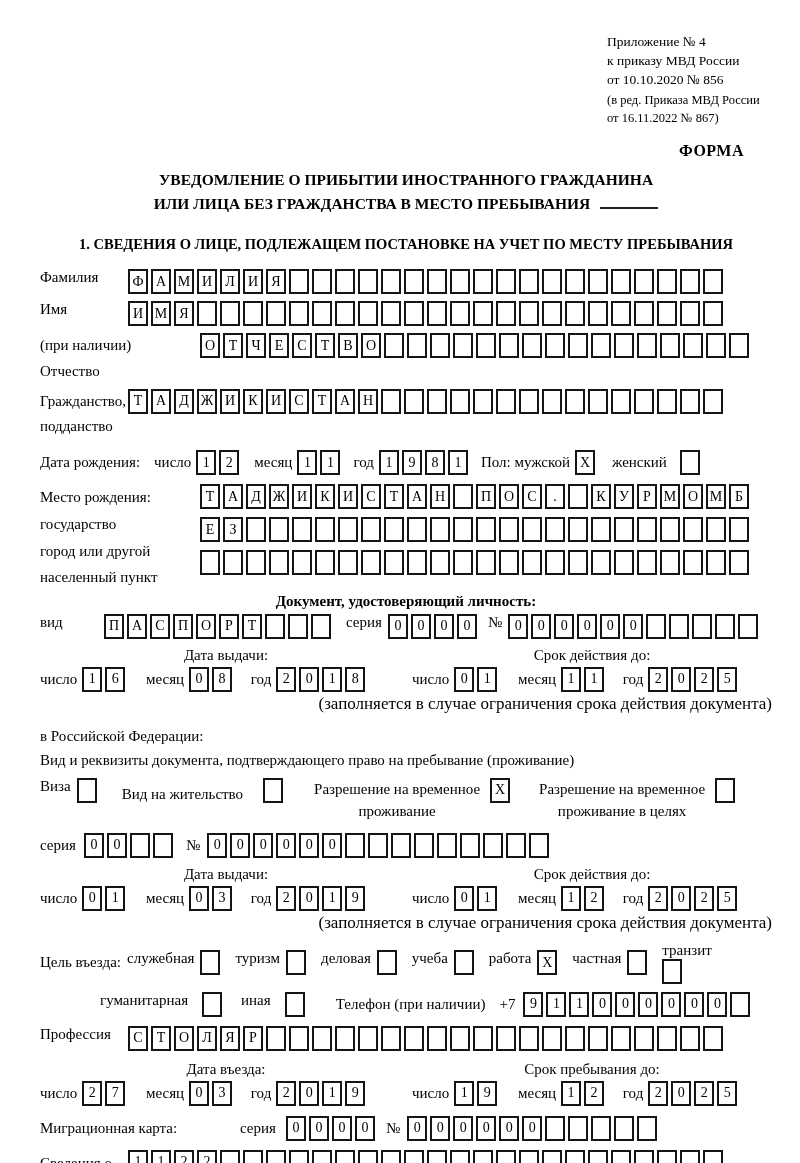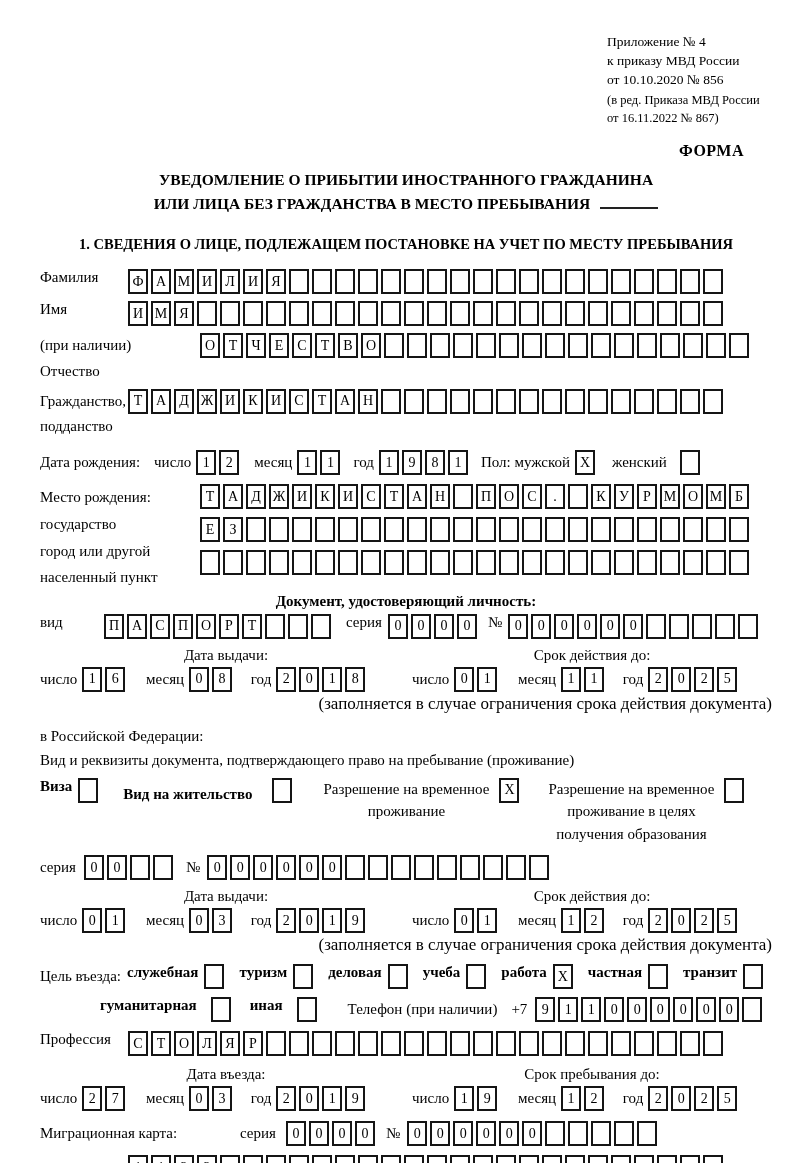--- a/index.html
+++ b/index.html
@@ -34,21 +34,21 @@
   .dg{display:inline-flex;align-items:center;flex:none;}
   .dg .dlab{margin:0 5px 0 0;}
 
   .twocol{display:flex;margin-top:8px;}
   .col-l{width:372px;flex:none;}
   .col-r{width:360px;flex:none;}
   .centered{text-align:center;}
   .note{font-size:17px;text-align:right;margin-top:2px;padding-right:0;}
   .intro{margin-top:10px;line-height:1.6;}
   .opt{display:inline-flex;align-items:flex-start;margin-right:12px;}
-  .opt .olab{margin-right:6px;white-space:nowrap;font-weight:bold;}
+  .opt .olab{margin-right:6px;white-space:nowrap;}
   .opt .olab2{text-align:center;line-height:1.5;white-space:nowrap;}
 </style>
 </head>
 <body>
 
 <div class="page">
 
   <div class="hdr-block">
     <div>Приложение № 4</div>
     <div>к приказу МВД России</div>
@@ -451,21 +451,20 @@
         <div>проживание</div>
       </span>
       <span class="grid" style="margin-left:10px;">
           <span class="cell">X</span>
         </span>
     </span>
     <span class="opt" style="margin-left:14px;margin-right:0;">
       <span class="olab2">
         <div>Разрешение на временное</div>
         <div>проживание в целях</div>
-        <div>получения образования</div>
       </span>
       <span class="grid" style="margin-left:10px;">
           <span class="cell"></span>
         </span>
     </span>
   </div>
 
   <div class="frow" style="margin-top:10px;align-items:center;">
     <span class="dlab" style="margin-right:8px;">серия</span>
     <span class="grid">
@@ -583,21 +582,21 @@
       <span class="grid">
           <span class="cell">X</span>
         </span>
       </span>
     <span class="opt">
         <span class="olab">частная</span>
       <span class="grid">
           <span class="cell"></span>
         </span>
       </span>
-    <span class="opt" style="margin-right:0;">
+    <span class="opt" style="margin-right:0;flex-direction:column;">
         <span class="olab">транзит</span>
       <span class="grid">
           <span class="cell"></span>
         </span>
       </span>
   </div>
 
   <div class="frow" style="margin-top:8px;align-items:center;padding-left:60px;">
     <span class="opt">
         <span class="olab">гуманитарная</span>

